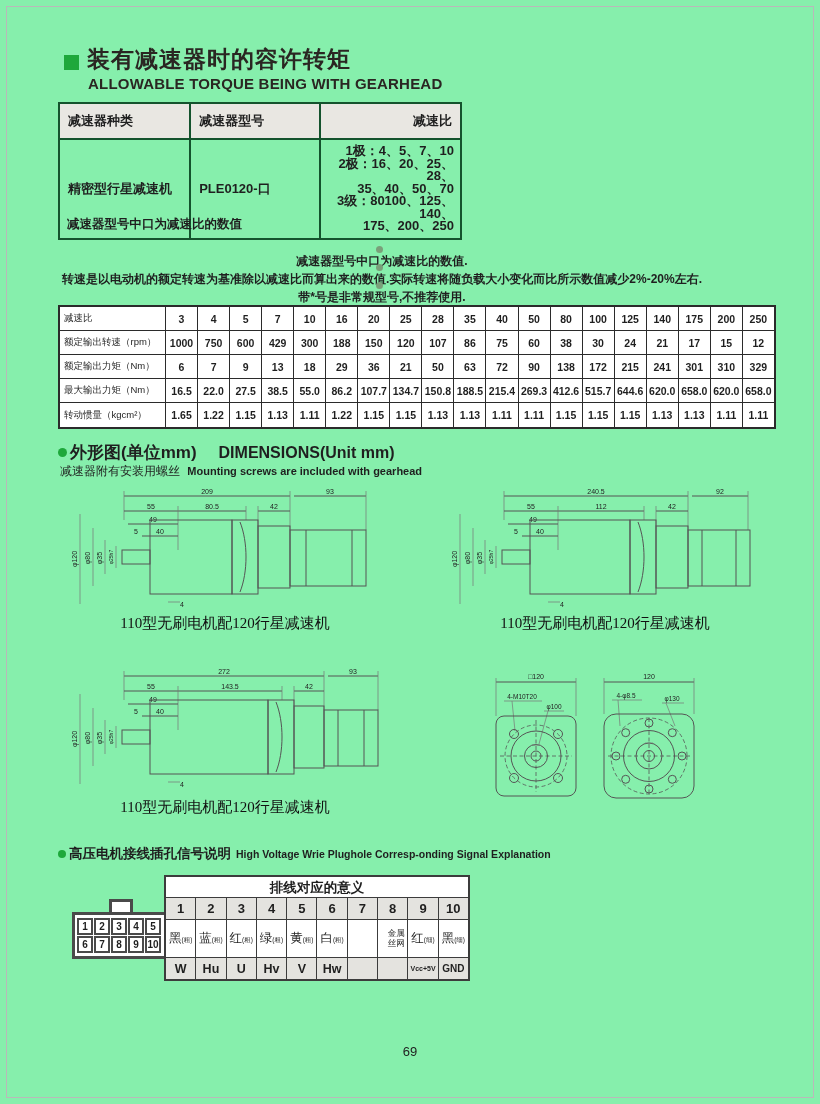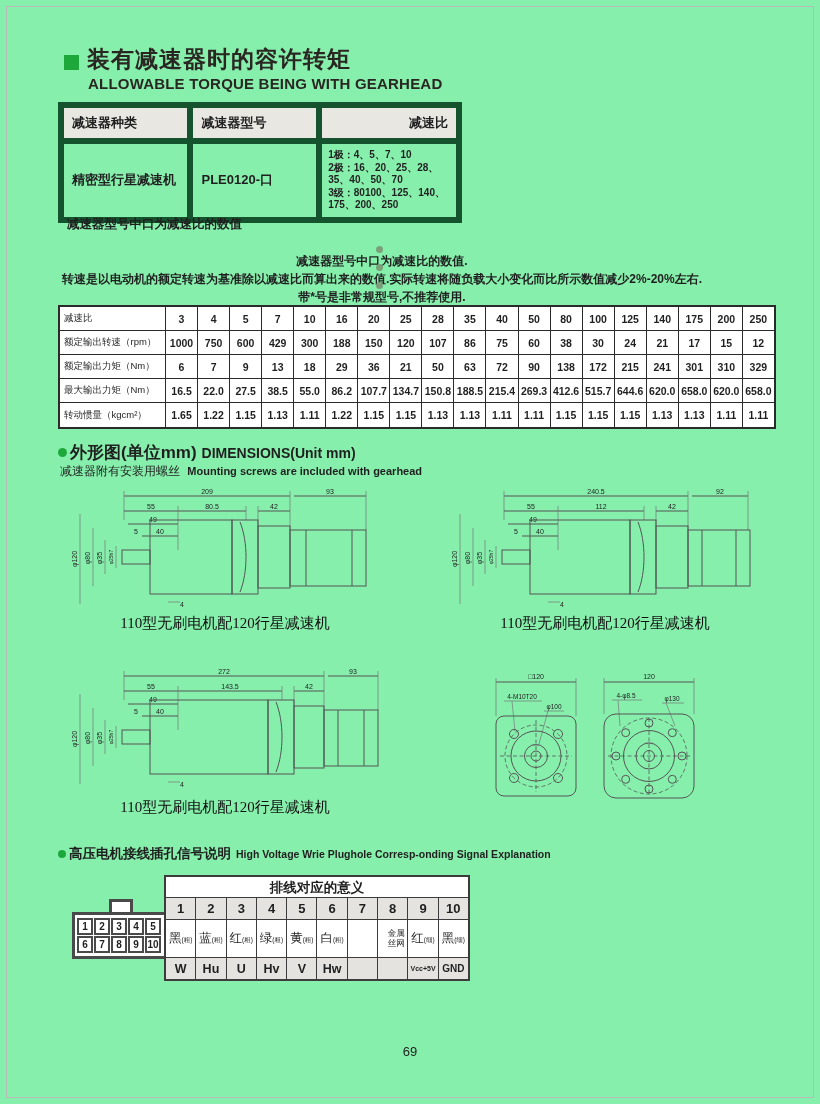--- a/index.html
+++ b/index.html
@@ -8,46 +8,46 @@
   .page { position:relative; width:820px; height:1104px; background:#86efac; margin:0 auto; overflow:hidden; }
   .frame { position:absolute; inset:6px; border:1px solid #b9b9b9; pointer-events:none; }
 
   
   .title-square { position:absolute; left:64px; top:55px; width:15px; height:15px; background:#1ea83b; }
   .h1 { position:absolute; left:87px; top:44px; font-size:23px; font-weight:bold; letter-spacing:1px; color:#2a2622; }
   .h2 { position:absolute; left:88px; top:75px; font-size:15px; font-weight:bold; color:#2a2622; letter-spacing:.2px; }
 
   
   .t1 { position:absolute; left:58px; top:102px; width:404px; border-collapse:collapse; font-size:13px; }
-  .t1 th, .t1 td { border:6px solid #14532d; padding:4px 8px; }
+  .t1 th, .t1 td { border:2px solid #14532d; padding:4px 8px; }
   .t1 th { background:#e9e7e2; font-weight:bold; text-align:left; height:36px; }
   .t1 th.r { text-align:right; }
   .t1 td { height:70px; vertical-align:middle; font-weight:bold; }
-  .t1 td.ratio { text-align:left; font-size:10px; line-height:12.5px; padding:5px 6px; }
+  .t1 td.ratio { text-align:right; font-size:13px; line-height:12.5px; padding:5px 6px; }
   .t1 col.c1 { width:132px; } .t1 col.c2 { width:130px; } .t1 col.c3 { width:142px; }
   .footnote { position:absolute; left:67px; top:216px; font-size:12.5px; font-weight:600; }
 
   
   .notes { position:absolute; left:62px; top:246px; font-size:12px; font-weight:600; }
   .note { display:flex; align-items:center; height:18px;flex-direction:column; }
   .note-bullet { width:7px; height:7px; border-radius:50%; background:#7aa07a; margin-right:6px; flex:0 0 auto; }
 
   
   .t2 { position:absolute; left:58px; top:305px; width:718px; border:2px solid #2b2b2b; background:#fff; }
   .t2row { display:flex; height:24px; border-bottom:1px solid #2b2b2b; }
   .t2row:last-child { border-bottom:none; }
   .t2lbl { width:106px; flex:0 0 auto; border-right:1px solid #2b2b2b; font-size:9.5px; display:flex; align-items:center; padding-left:4px; }
   .t2cells { flex:1; display:flex; }
   .t2cells > div { flex:1; border-right:1px solid #2b2b2b; display:flex; align-items:center; justify-content:center; font-size:10.5px; font-weight:600; }
   .t2cells > div:last-child { border-right:none; }
 
   
   .dims-head { position:absolute; left:58px; top:441px; font-size:17px; font-weight:bold; display:flex; align-items:center; }
   .dot { width:9px; height:9px; border-radius:50%; background:#1ea83b; margin-right:3px; flex:0 0 auto; }
-  .dims-head .en { font-size:14px; margin-left:5px; }
+  .dims-head .en { font-size:16px; margin-left:22px; }
   .dims-sub { position:absolute; left:60px; top:463px; font-size:12px; }
   .dims-sub .en { font-size:11px; font-weight:bold; margin-left:4px; }
 
   .dwg { position:absolute; }
   .dwg line, .dwg rect, .dwg path, .dwg circle { stroke:#555; fill:none; stroke-width:1; }
   .dwg .thin { stroke-width:.7; stroke:#777; }
   .dwg .dash { stroke-dasharray:4 2.5; stroke-width:.8; }
   .dwg text { font-size:7px; fill:#222; text-anchor:middle; font-family:"Liberation Sans","DejaVu Sans",sans-serif; stroke:none; }
   .dwg text.t5 { font-size:5px; }
   .caption { position:absolute; width:330px; text-align:center; font-family:"Liberation Serif","DejaVu Serif",serif; font-size:15px; color:#111; }

